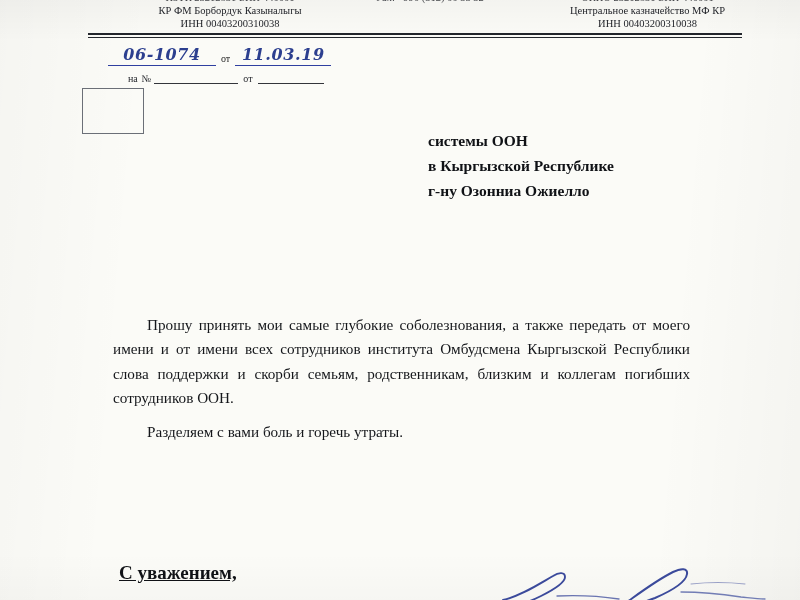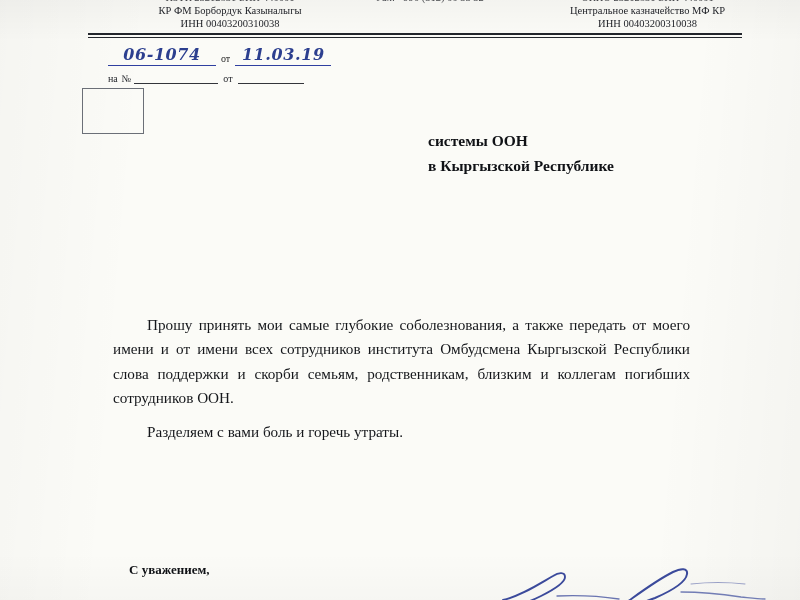--- a/index.html
+++ b/index.html
@@ -108,21 +108,21 @@
     padding-bottom: 1px;
     text-align: center;
   }
   .reg-row2 {
     display: flex;
     align-items: flex-end;
     margin-top: 7px;
     font-size: 10px;
     color: #1f2127;
   }
-  .reg-na { margin-right: 4px; }
+  .reg-na { margin-right: 4px; margin-left: 20px; }
   .reg-blank-a {
     width: 84px;
     border-bottom: 1px solid #33353b;
     margin-left: 3px;
     height: 9px;
   }
   .reg-ot2 { padding: 0 5px; }
   .reg-blank-b {
     width: 66px;
     border-bottom: 1px solid #33353b;
@@ -177,26 +177,27 @@
   }
   .body-text p {
     margin: 0 0 10px 0;
     text-indent: 34px;
   }
   .body-text p:last-child { margin-bottom: 17px; }
 
   
   .closing {
     position: absolute;
-    left: 129px;
+    left: 119px;
     top: 562px;
     font-weight: bold;
-    font-size: 13px;
+    font-size: 19px;
     color: #101216;
     white-space: nowrap;
+    text-decoration: underline;
   }
 
   
   .signature {
     position: absolute;
     left: 495px;
     top: 566px;
     width: 300px;
     height: 40px;
     pointer-events: none;
@@ -249,20 +250,21 @@
       <span class="reg-ot2">от</span>
       <span class="reg-blank-b"></span>
     </div>
   </div>
 
   <div class="stamp-box"></div>
 
   <div class="addressee">
     <div>системы ООН</div>
     <div>в Кыргызской Республике</div>
+    <div>г-ну Озонниа Ожиелло</div>
   </div>
 
 
   <div class="body-text">
     <p>Прошу принять мои самые глубокие соболезнования, а также передать от моего имени и от имени всех сотрудников института Омбудсмена Кыргызской Республики слова поддержки и скорби семьям, родственникам, близким и коллегам погибших сотрудников ООН.</p>
     <p>Разделяем с вами боль и горечь утраты.</p>
   </div>
 
   <div class="closing">С уважением,</div>
 

